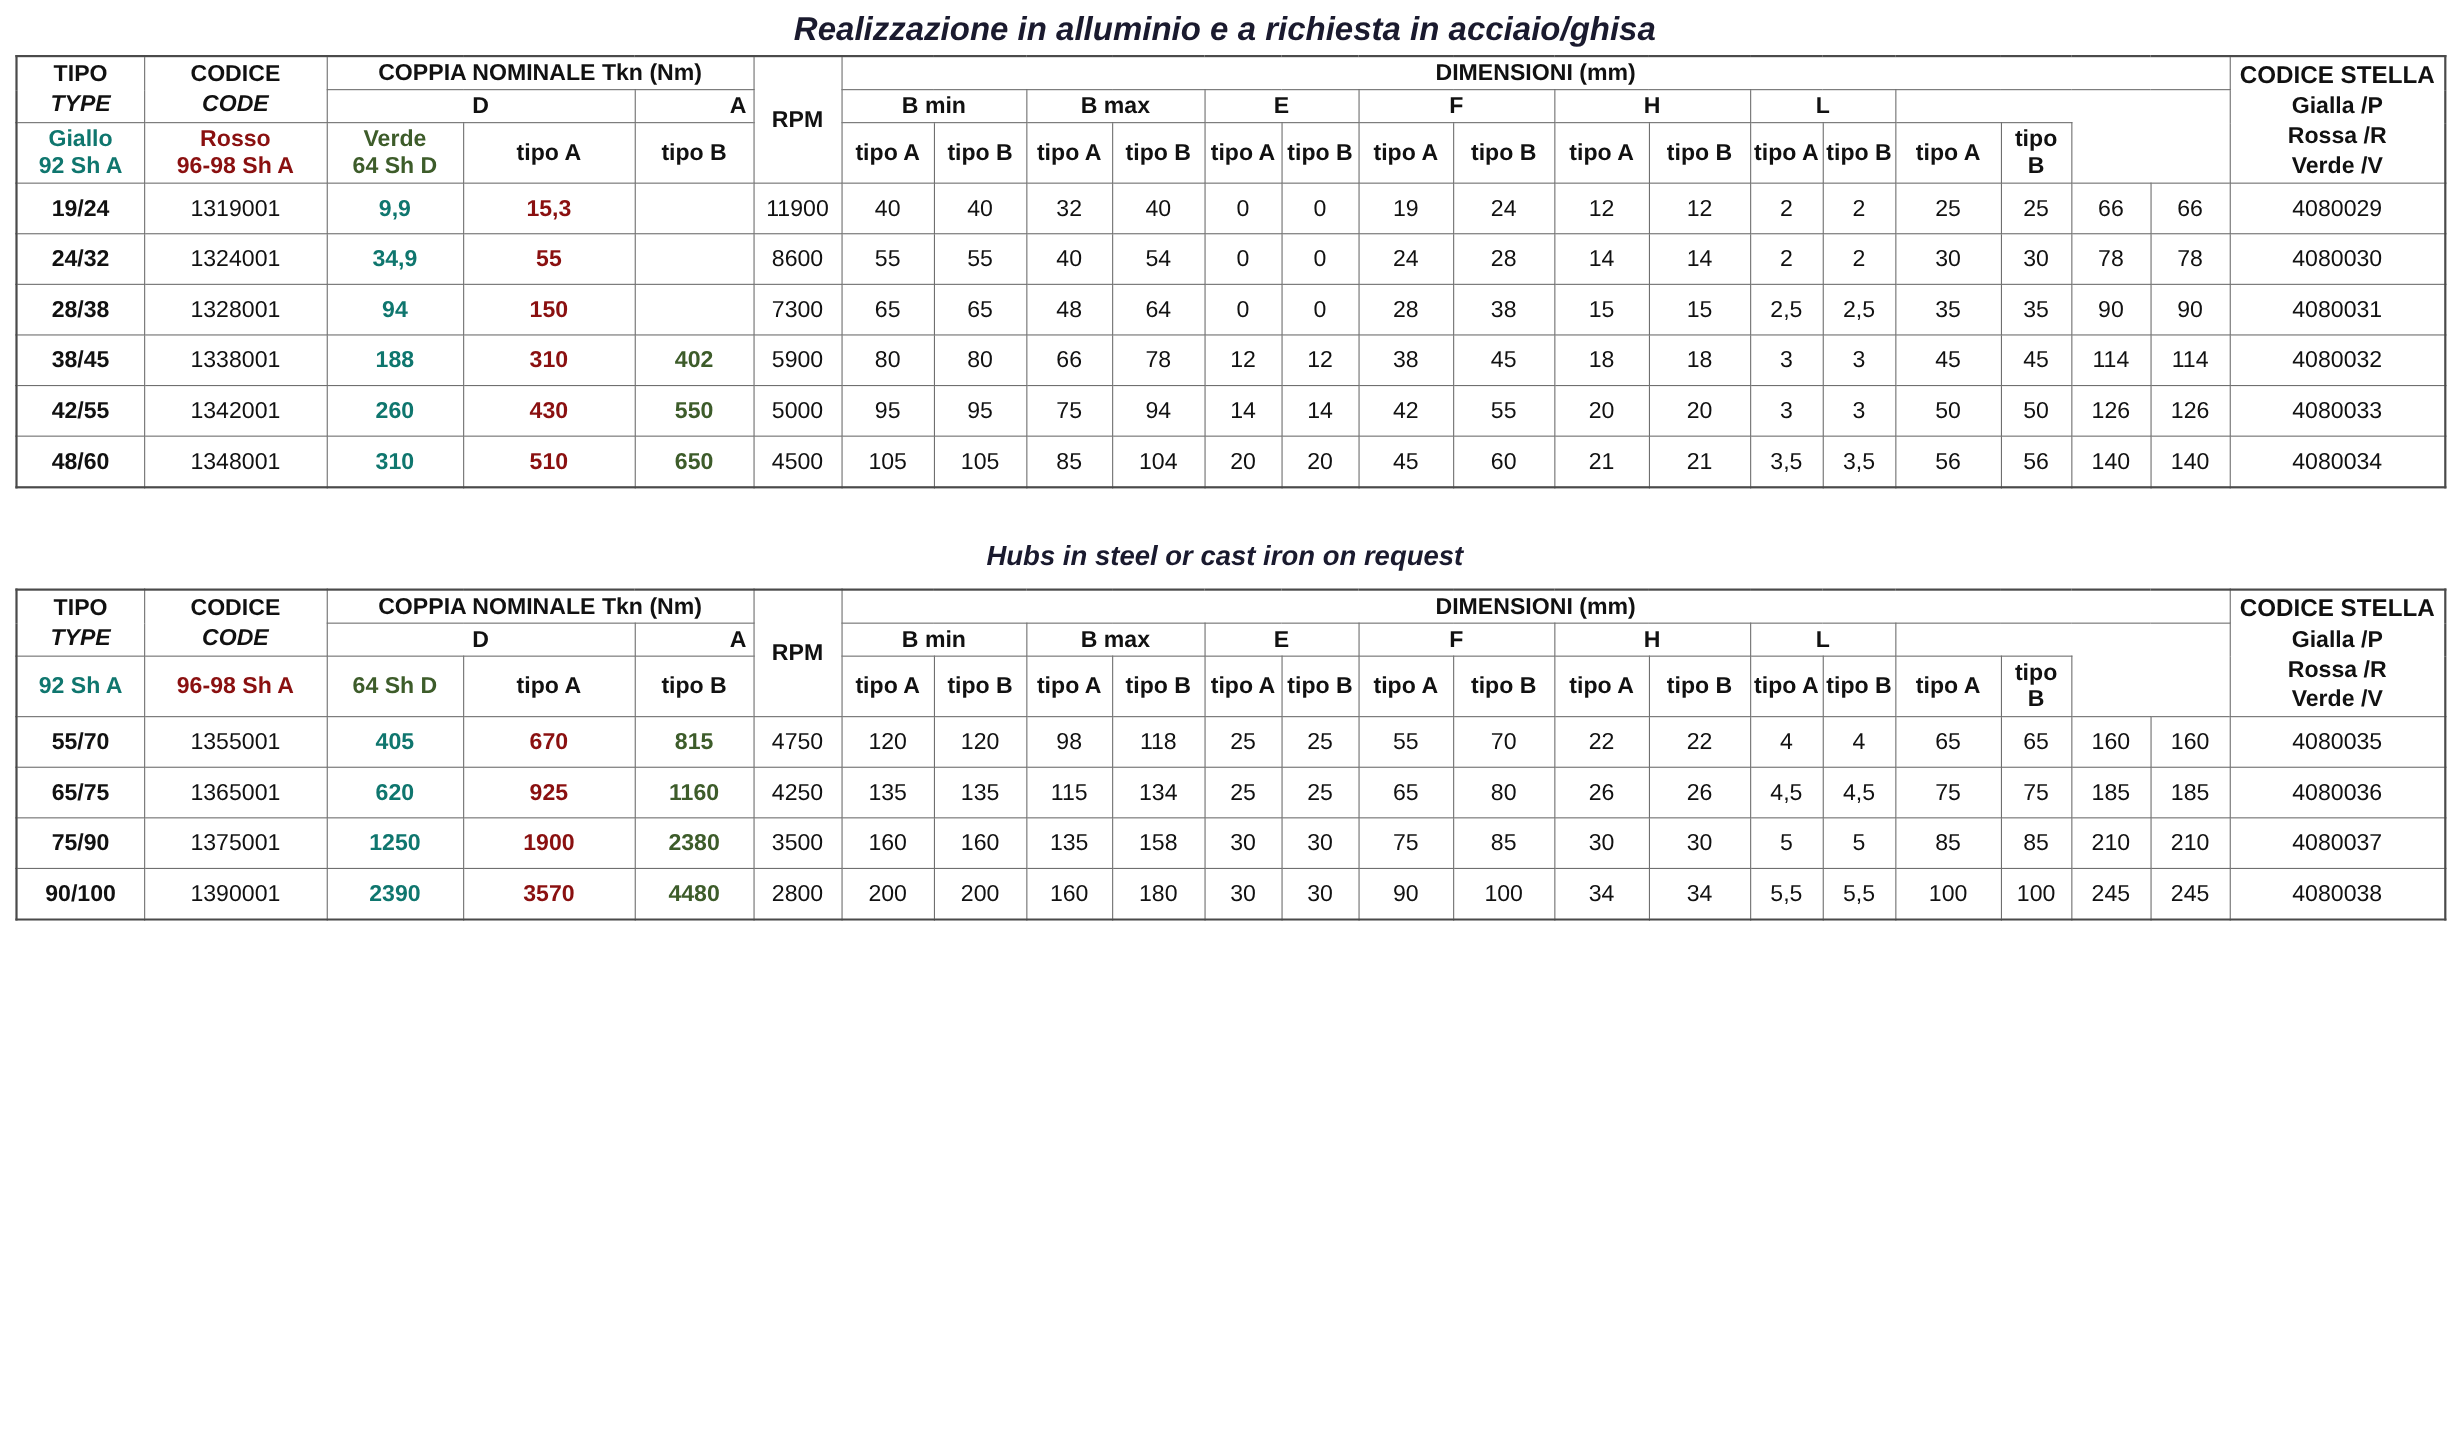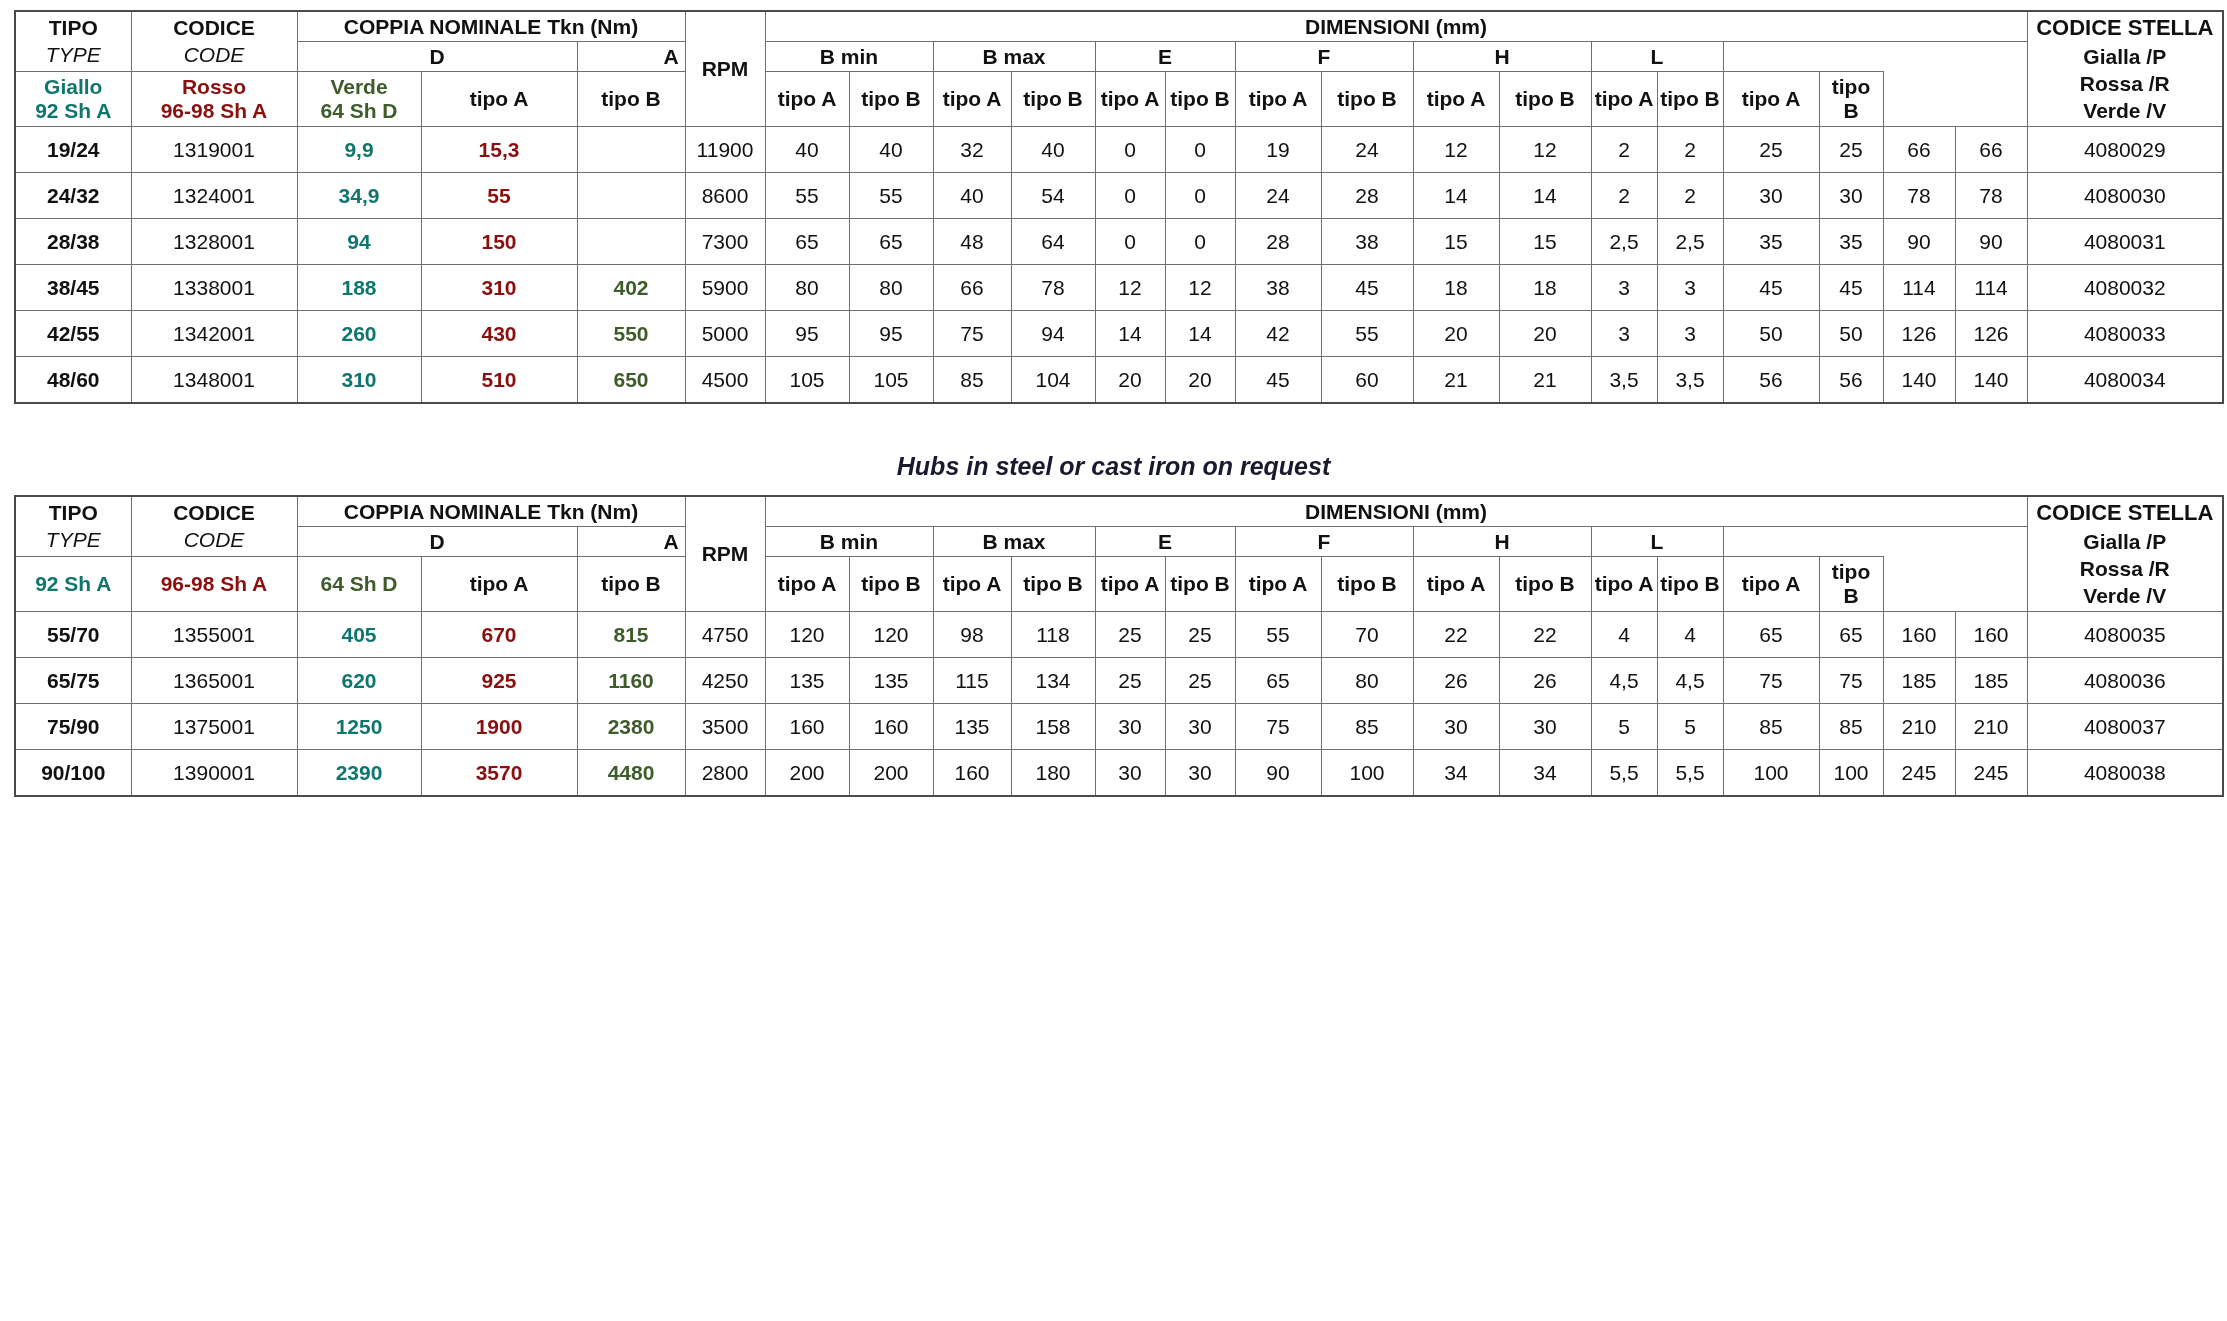--- a/index.html
+++ b/index.html
@@ -67,21 +67,21 @@
     font-size: 20px;
   }
   .tipo-head {
     background: #c5d3a0;
     font-weight: bold;
     font-size: 23px;
     line-height: 1.25;
   }
   .tipo-head em {
     font-style: italic;
-    font-weight: normal;
+    font-weight: bold;
   }
   .stella-head {
     background: #c5d3a0;
     font-weight: bold;
     font-size: 21px;
     line-height: 1.3;
   }
   .stella-head .t {
     font-size: 22px;
   }
@@ -133,20 +133,21 @@
   .spacer {
     height: 48px;
   }
 </style>
 </head>
 <body>
 
 <div class="page">
 
   <div>
+    <div class="caption caption-it">Realizzazione in alluminio e a richiesta in acciaio/ghisa</div>
 
     <div class="table-wrap">
       <table class="spec">
         <colgroup>
           <col style="width:116px">
           <col style="width:166px">
           <col style="width:124px">
           <col style="width:156px">
           <col style="width:108px">
           <col style="width:80px">

